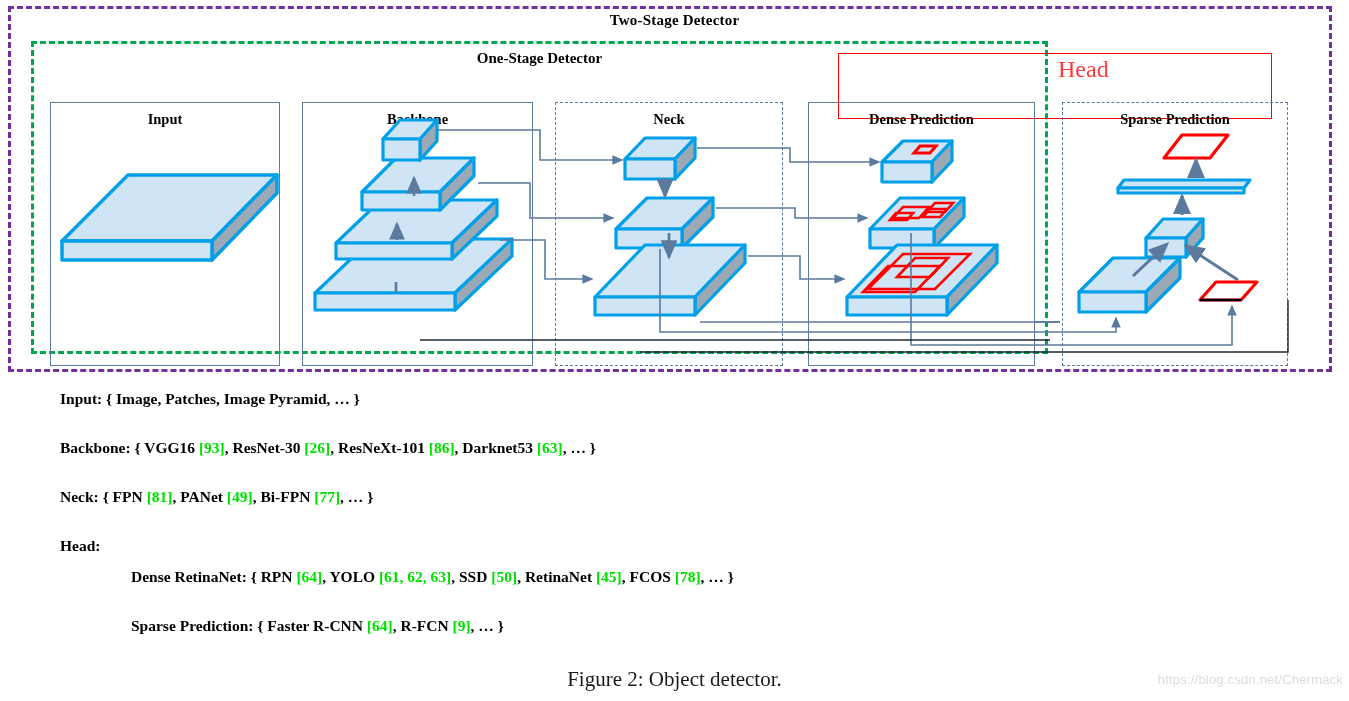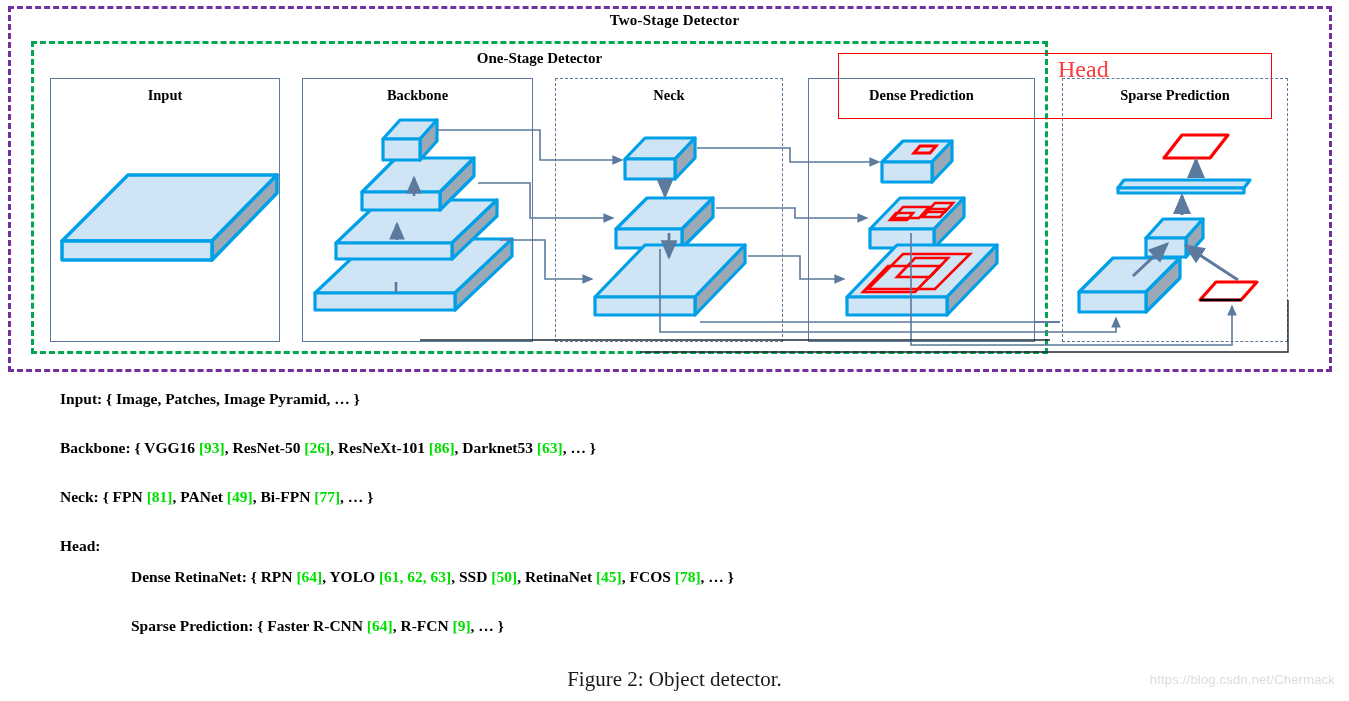--- a/index.html
+++ b/index.html
@@ -30,21 +30,21 @@
   .lbl-onestage{
     position:absolute;left:31px;top:50px;width:1017px;text-align:center;
     font-weight:bold;font-size:15px;
   }
   .lbl-head{
     position:absolute;left:1058px;top:56px;color:#ff3b3b;
     font-size:24px;font-family:"Liberation Serif",serif;
   }
 
   
-  .panel{position:absolute;box-sizing:border-box;}
+  .panel{position:absolute;box-sizing:border-box;margin-top:24px;}
   .panel.solid{border:1.5px solid #5b7a9d;}
   .panel.dashed{border:1.6px dashed #5b7a9d;}
   .panel-title{
     position:absolute;left:0;top:8px;width:100%;text-align:center;
     font-weight:bold;font-size:14.5px;
   }
   #panel-input{left:50px;top:78px;width:230px;height:264px;}
   #panel-backbone{left:302px;top:78px;width:231px;height:264px;}
   #panel-neck{left:555px;top:78px;width:228px;height:264px;}
   #panel-dense{left:808px;top:78px;width:227px;height:264px;}
@@ -62,21 +62,21 @@
   #line-neck{position:absolute;left:60px;top:106px;}
   #line-head{position:absolute;left:60px;top:155px;}
   #line-dense{position:absolute;left:131px;top:186px;}
   #line-sparse{position:absolute;left:131px;top:235px;}
 
   .caption{
     position:absolute;left:0;top:667px;width:1349px;text-align:center;
     font-size:21px;font-family:"Liberation Serif",serif;color:#1a1a1a;
   }
   .watermark{
-    position:absolute;right:14px;top:672px;font-size:13px;color:#dcdcdc;
+    position:absolute;right:6px;top:672px;font-size:13px;color:#dcdcdc;
     font-family:"Liberation Sans",sans-serif;letter-spacing:.2px;
   }
 </style>
 </head>
 <body>
 
 <div class="stage">
 
   <div class="box-twostage"></div>
   <div class="box-onestage"></div>
@@ -245,21 +245,21 @@
       <path d="M420,340 L1050,340"></path>
     </g>
   </svg>
 
   <div class="textblock">
     <div class="tline" id="line-input">
       <span>Input: </span><span>{ Image, Patches, Image Pyramid, … }</span>
     </div>
 
     <div class="tline" id="line-backbone">
-      <span>Backbone: </span><span class="parts"><span>{ VGG16 </span><span class="cit">[93]</span><span>, ResNet-50 </span><span class="cit">[26]</span><span>, ResNeXt-101 </span><span class="cit">[86]</span><span>, Darknet53 </span><span class="cit">[63]</span><span>, … }</span></span>
+      <span>Backbone: </span><span class="parts"><span>{ VGG16 </span><span class="cit">[93]</span><span>, ResNet-30 </span><span class="cit">[26]</span><span>, ResNeXt-101 </span><span class="cit">[86]</span><span>, Darknet53 </span><span class="cit">[63]</span><span>, … }</span></span>
     </div>
 
     <div class="tline" id="line-neck">
       <span>Neck: </span><span class="parts"><span>{ FPN </span><span class="cit">[81]</span><span>, PANet </span><span class="cit">[49]</span><span>, Bi-FPN </span><span class="cit">[77]</span><span>, … }</span></span>
     </div>
 
     <div class="tline" id="line-head">
       <span>Head:</span>
     </div>
 

